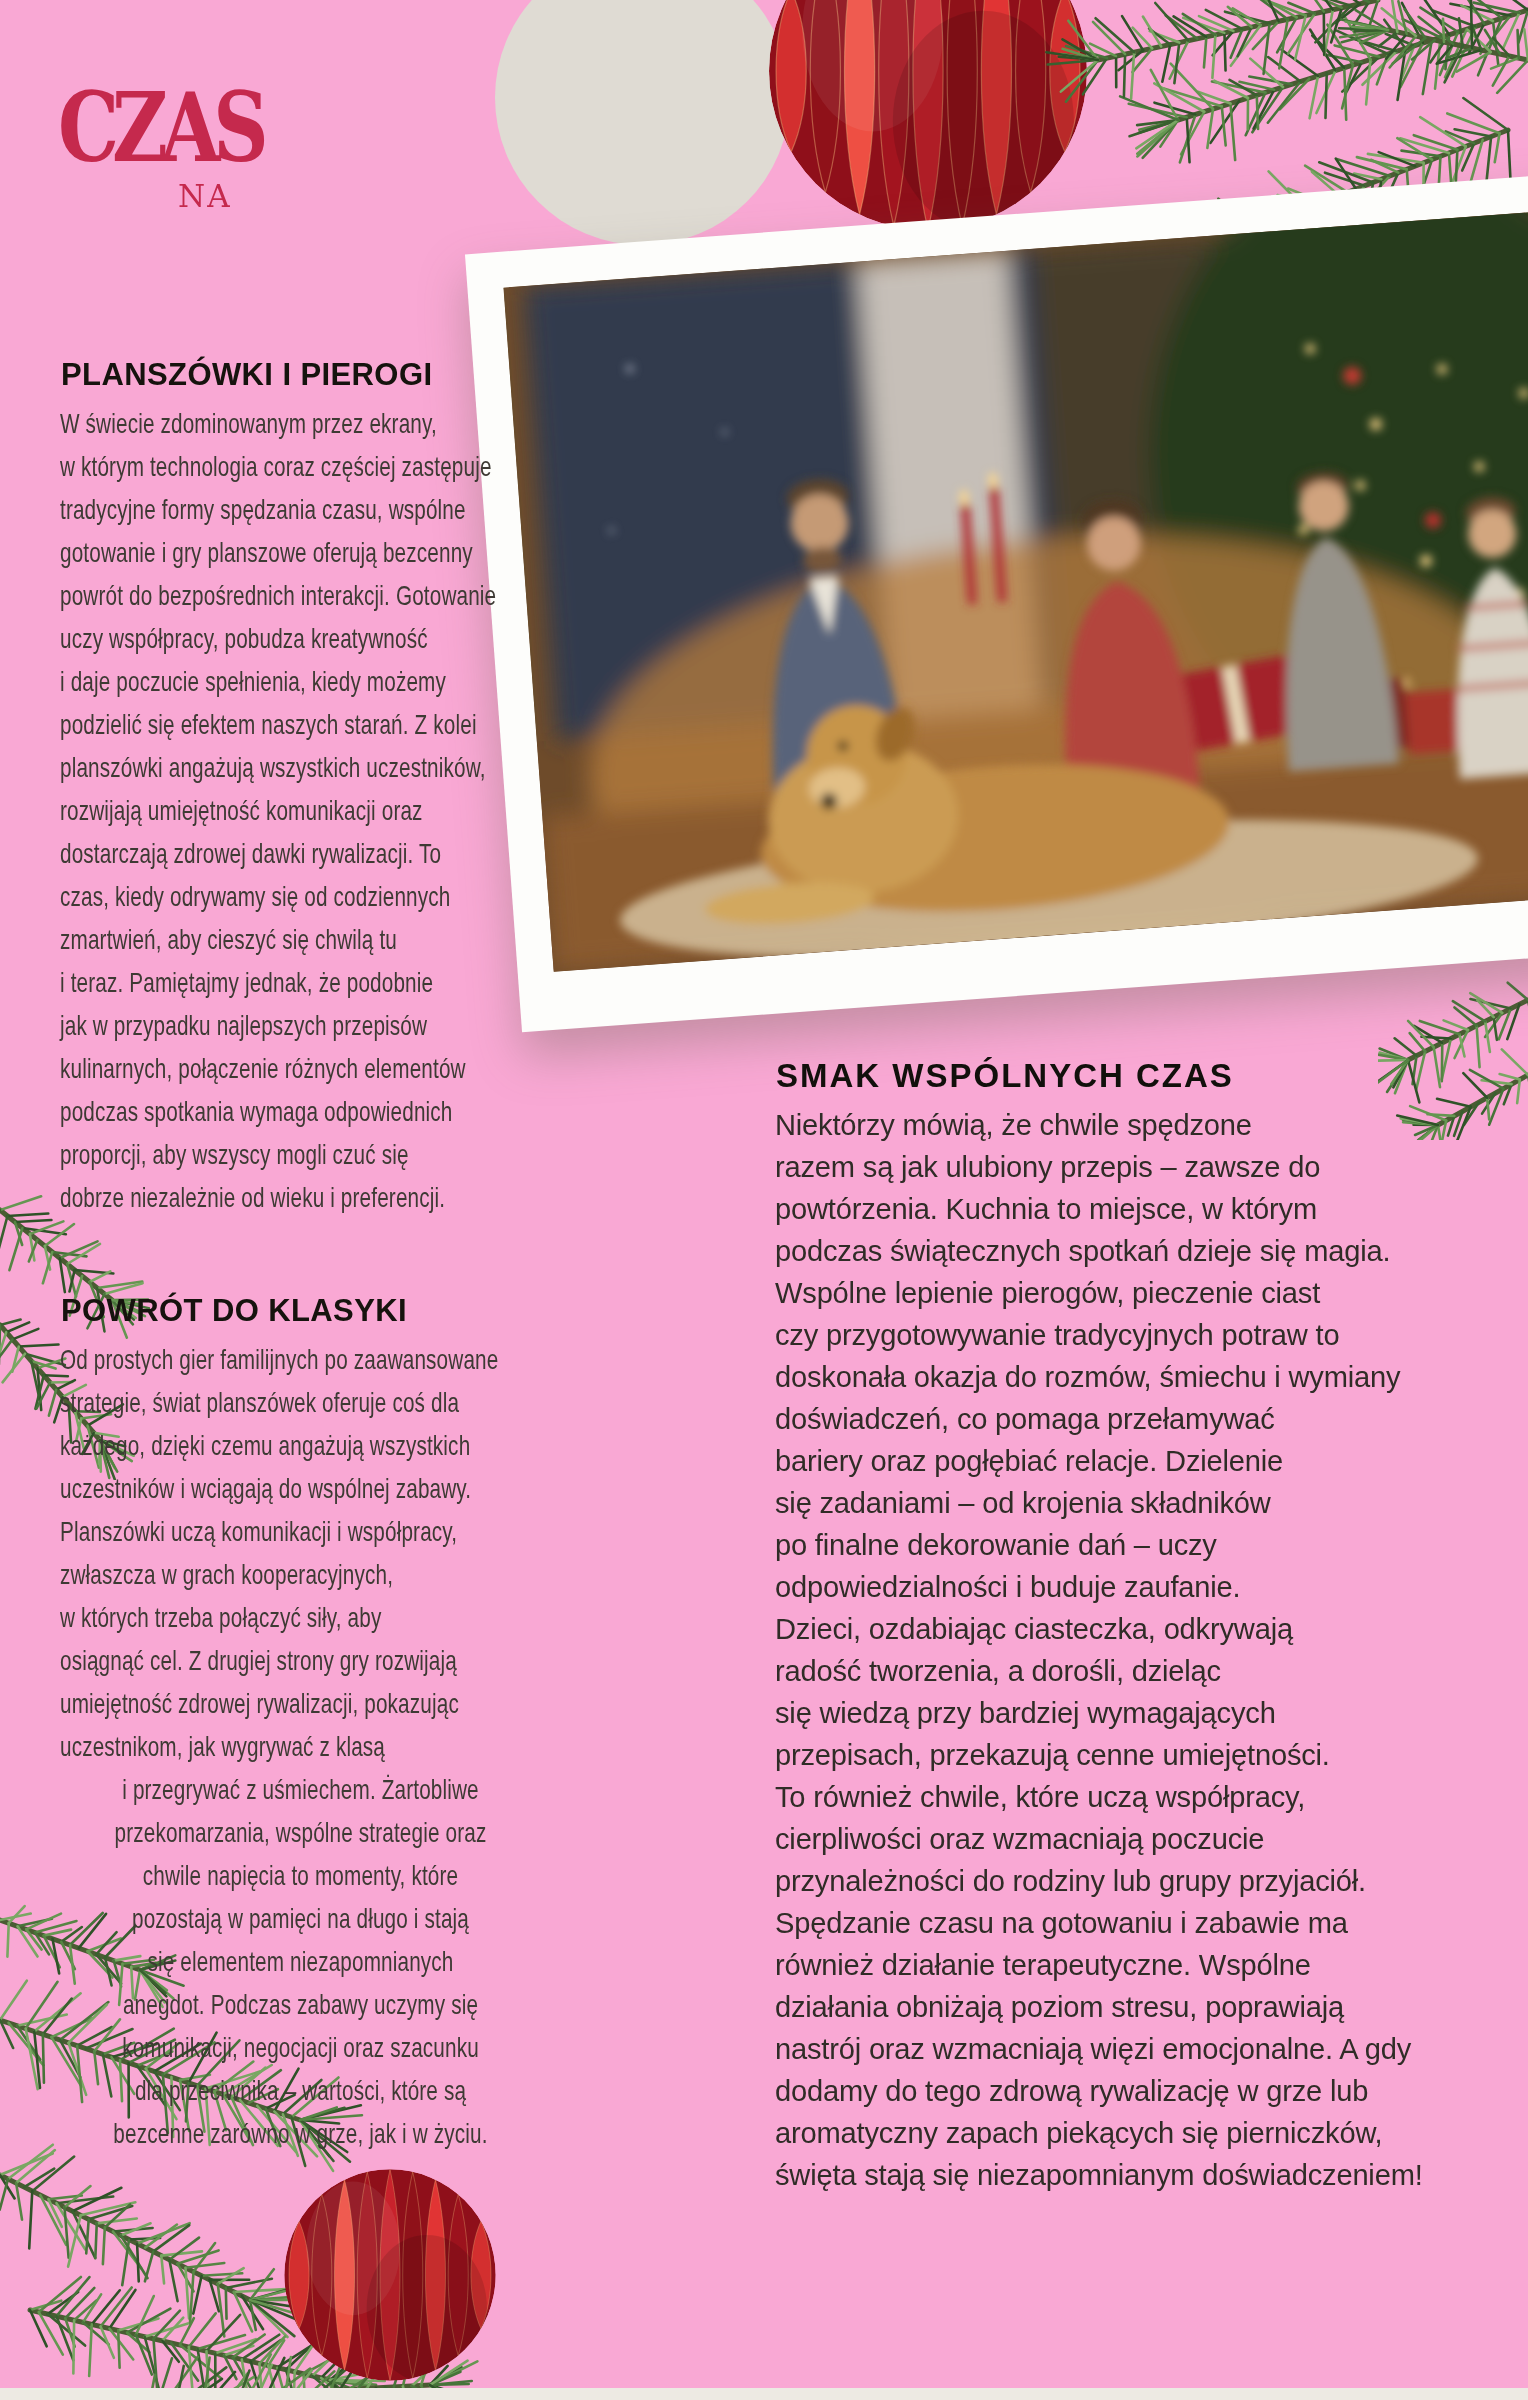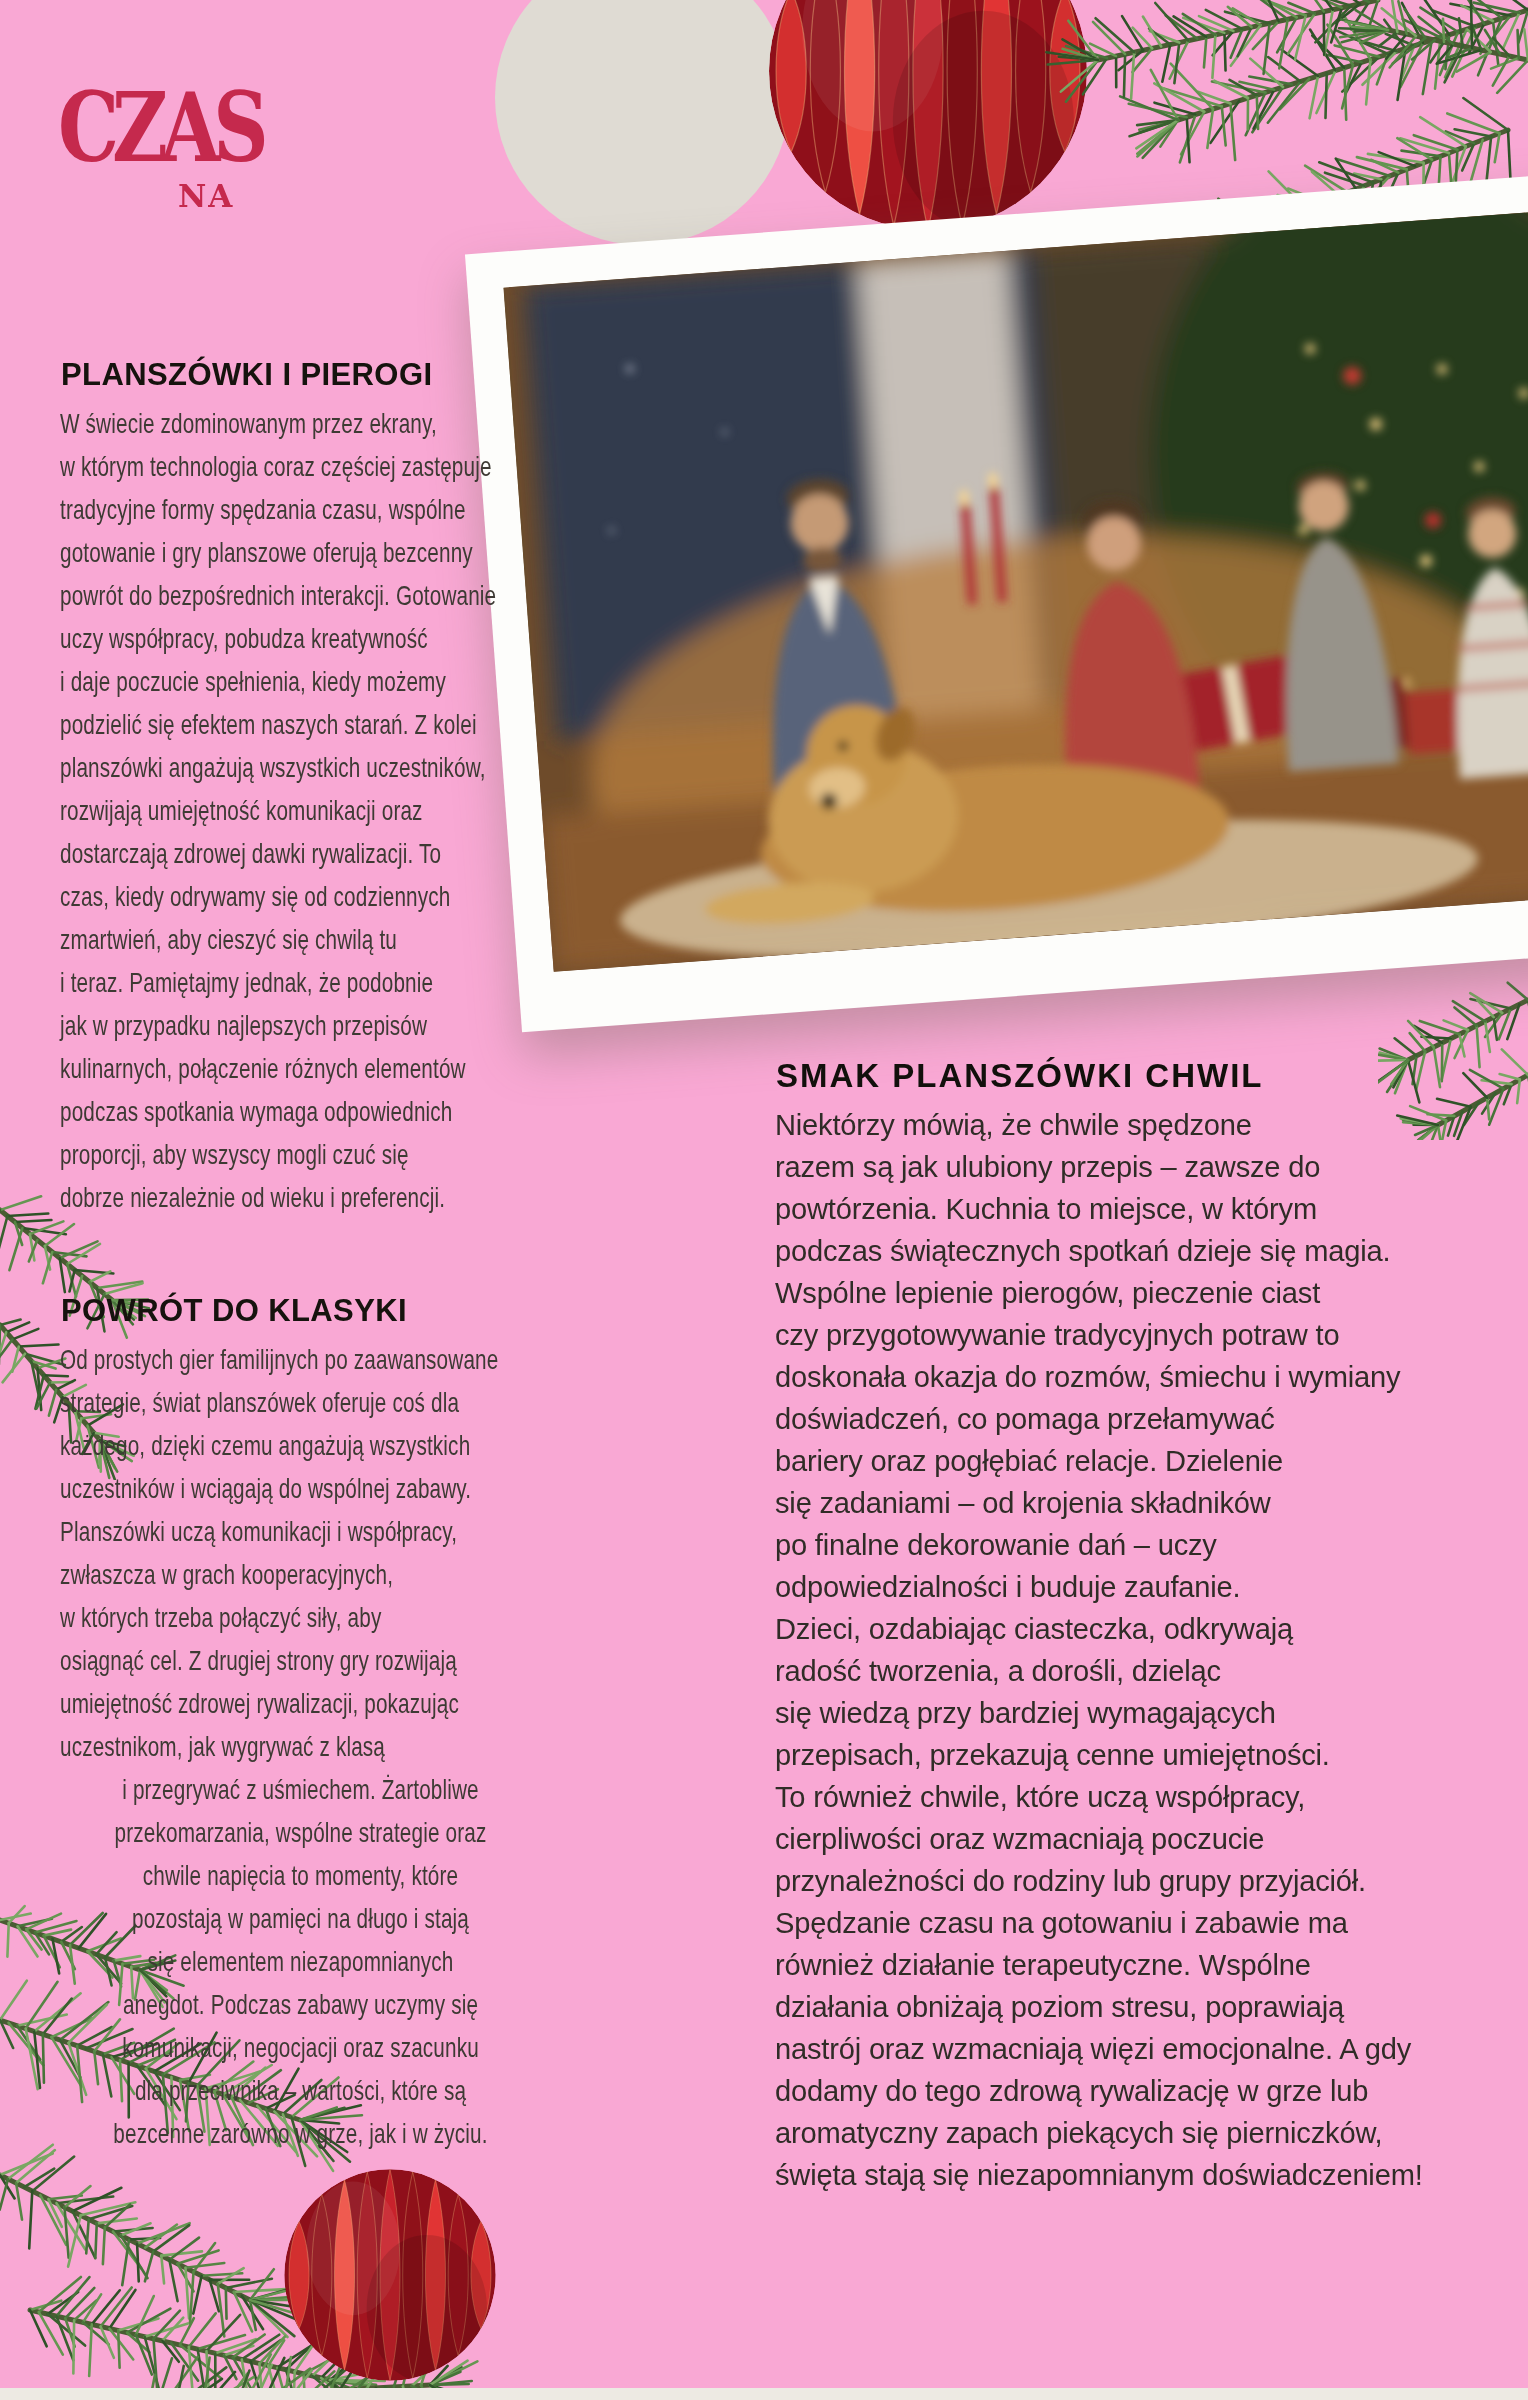--- a/index.html
+++ b/index.html
@@ -22,21 +22,21 @@
   .pine-left-mid{left:0;top:1150px;width:150px;height:330px;}
   .pine-bottom-left{left:0;top:1880px;width:560px;height:520px;}
   .pine svg,.ball{display:block;}
 
   
   .logo{position:absolute;left:58px;top:80px;width:240px;height:140px;color:#c5294d;}
   .logo-main{display:inline-block;font-family:"DejaVu Serif",serif;font-weight:bold;
         font-size:96px;line-height:1;letter-spacing:-9px;transform:scaleX(.8);
         transform-origin:0 0;}
   .logo-sub{position:absolute;left:120px;top:98px;font-family:"DejaVu Serif",serif;
-        font-weight:bold;font-size:31px;letter-spacing:2px;}
+        font-weight:normal;font-size:31px;letter-spacing:2px;}
 
   
   .polaroid{position:absolute;left:492px;top:212px;width:1130px;height:780px;margin:0;
         background:#fdfdfb;box-sizing:border-box;padding:36px 36px 58px 36px;
         transform:rotate(-4.2deg);box-shadow:0 24px 48px rgba(110,100,85,.38);}
   .photo-scene{width:100%;height:100%;display:block;background:#6e4b2a;}
 
   
   .heading{position:absolute;margin:1px;font-weight:700;color:#16130e;
         font-family:"Liberation Sans",sans-serif;white-space:nowrap;}
@@ -1048,21 +1048,21 @@
       <div class="ln center">przekomarzania, wspólne strategie oraz</div>
       <div class="ln center">chwile napięcia to momenty, które</div>
       <div class="ln center">pozostają w pamięci na długo i stają</div>
       <div class="ln center">się elementem niezapomnianych</div>
       <div class="ln center">anegdot. Podczas zabawy uczymy się</div>
       <div class="ln center">komunikacji, negocjacji oraz szacunku</div>
       <div class="ln center">dla przeciwnika – wartości, które są</div>
       <div class="ln center">bezcenne zarówno w grze, jak i w życiu.</div>
     </div>
 
-  <h2 class="heading h-3">SMAK PLANSZÓWKI CHWIL</h2>
+  <h2 class="heading h-3">SMAK WSPÓLNYCH CZAS</h2>
   <div class="para para-right para-3">
       <div class="ln">Niektórzy mówią, że chwile spędzone</div>
       <div class="ln">razem są jak ulubiony przepis – zawsze do</div>
       <div class="ln">powtórzenia. Kuchnia to miejsce, w którym</div>
       <div class="ln">podczas świątecznych spotkań dzieje się magia.</div>
       <div class="ln">Wspólne lepienie pierogów, pieczenie ciast</div>
       <div class="ln">czy przygotowywanie tradycyjnych potraw to</div>
       <div class="ln">doskonała okazja do rozmów, śmiechu i wymiany</div>
       <div class="ln">doświadczeń, co pomaga przełamywać</div>
       <div class="ln">bariery oraz pogłębiać relacje. Dzielenie</div>

